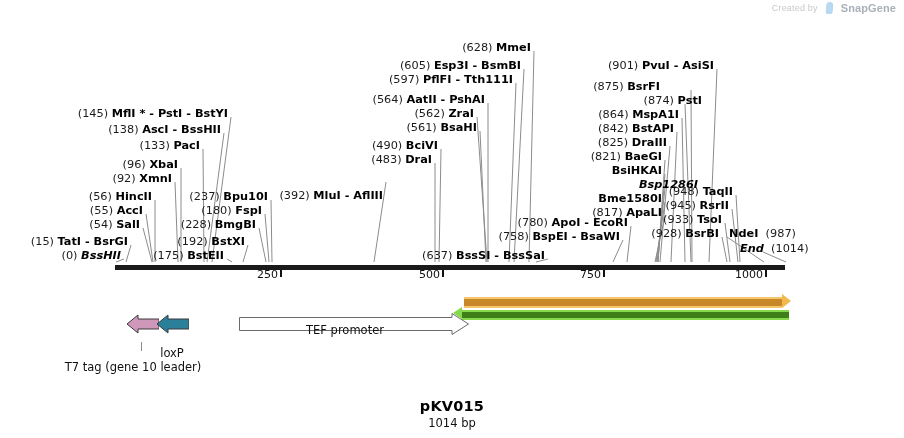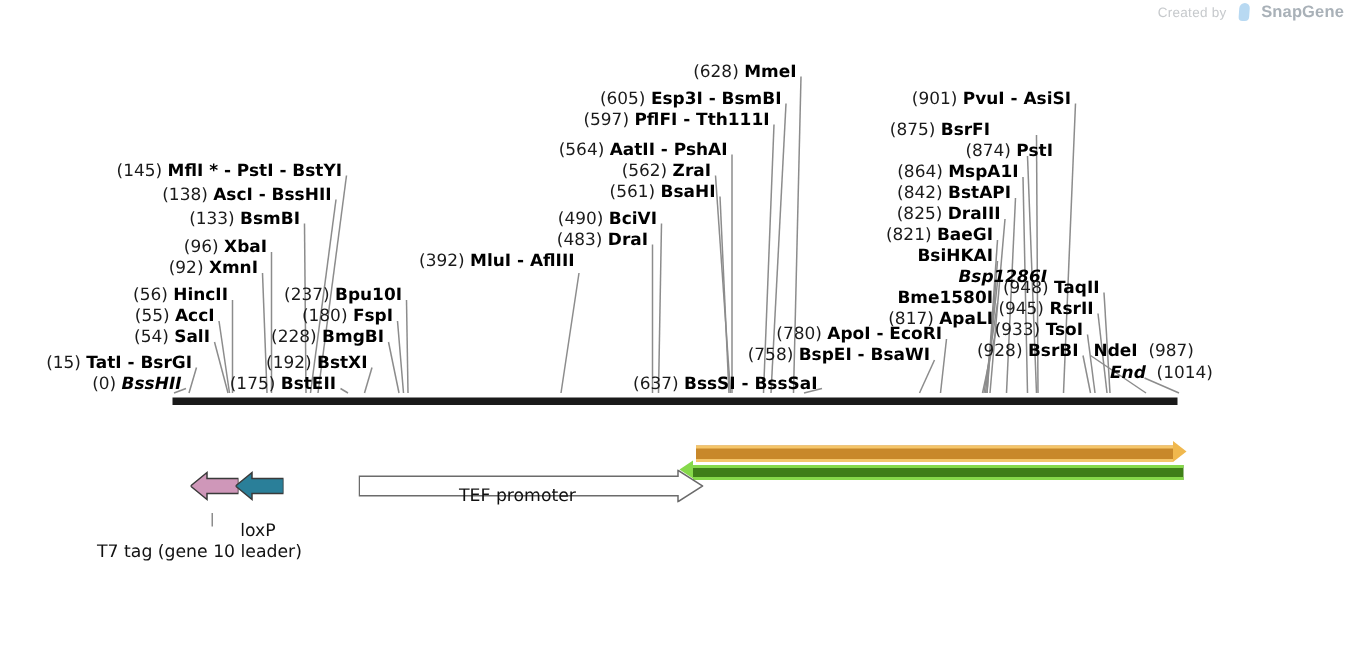--- a/index.html
+++ b/index.html
@@ -148,29 +148,29 @@
       <line x1="732" y1="209" x2="738" y2="262" stroke="#8c8c8c" stroke-width="1"></line>
       <line x1="725" y1="223" x2="730" y2="262" stroke="#8c8c8c" stroke-width="1"></line>
       <line x1="722" y1="237" x2="727" y2="262" stroke="#8c8c8c" stroke-width="1"></line>
       <line x1="727" y1="237" x2="764" y2="262" stroke="#8c8c8c" stroke-width="1"></line>
       <line x1="763" y1="252" x2="786" y2="262" stroke="#8c8c8c" stroke-width="1"></line>
     </svg>
 
   <div id="label-layer">
       <div class="site-label right" style="left: 228px; top: 108px;"><span class="pos">(145)</span> <span class="enz">MflI *  -  PstI  -  BstYI</span></div>
       <div class="site-label right" style="left: 221px; top: 124px;"><span class="pos">(138)</span> <span class="enz">AscI  -  BssHII</span></div>
-      <div class="site-label right" style="left: 200px; top: 140px;"><span class="pos">(133)</span> <span class="enz">BsmBI</span></div>
+      <div class="site-label right" style="left: 200px; top: 140px;"><span class="pos">(133)</span> <span class="enz">PacI</span></div>
       <div class="site-label right" style="left: 178px; top: 159px;"><span class="pos">(96)</span> <span class="enz">XbaI</span></div>
       <div class="site-label right" style="left: 172px; top: 173px;"><span class="pos">(92)</span> <span class="enz">XmnI</span></div>
       <div class="site-label right" style="left: 152px; top: 191px;"><span class="pos">(56)</span> <span class="enz">HincII</span></div>
       <div class="site-label right" style="left: 143px; top: 205px;"><span class="pos">(55)</span> <span class="enz">AccI</span></div>
       <div class="site-label right" style="left: 140px; top: 219px;"><span class="pos">(54)</span> <span class="enz">SalI</span></div>
       <div class="site-label right" style="left: 128px; top: 236px;"><span class="pos">(15)</span> <span class="enz">TatI  -  BsrGI</span></div>
       <div class="site-label right italic" style="left: 121px; top: 250px;"><span class="pos">(0)</span> <span class="enz">BssHII</span></div>
-      <div class="site-label right" style="left: 383px; top: 168px;"><span class="pos">(392)</span> <span class="enz">MluI  -  AflIII</span></div>
+      <div class="site-label right" style="left: 383px; top: 190px;"><span class="pos">(392)</span> <span class="enz">MluI  -  AflIII</span></div>
       <div class="site-label right" style="left: 268px; top: 191px;"><span class="pos">(237)</span> <span class="enz">Bpu10I</span></div>
       <div class="site-label right" style="left: 262px; top: 205px;"><span class="pos">(180)</span> <span class="enz">FspI</span></div>
       <div class="site-label right" style="left: 256px; top: 219px;"><span class="pos">(228)</span> <span class="enz">BmgBI</span></div>
       <div class="site-label right" style="left: 245px; top: 236px;"><span class="pos">(192)</span> <span class="enz">BstXI</span></div>
       <div class="site-label right" style="left: 224px; top: 250px;"><span class="pos">(175)</span> <span class="enz">BstEII</span></div>
       <div class="site-label right" style="left: 531px; top: 42px;"><span class="pos">(628)</span> <span class="enz">MmeI</span></div>
       <div class="site-label right" style="left: 521px; top: 60px;"><span class="pos">(605)</span> <span class="enz">Esp3I  -  BsmBI</span></div>
       <div class="site-label right" style="left: 513px; top: 74px;"><span class="pos">(597)</span> <span class="enz">PflFI  -  Tth111I</span></div>
       <div class="site-label right" style="left: 485px; top: 94px;"><span class="pos">(564)</span> <span class="enz">AatII  -  PshAI</span></div>
       <div class="site-label right" style="left: 474px; top: 108px;"><span class="pos">(562)</span> <span class="enz">ZraI</span></div>
@@ -194,33 +194,47 @@
       <div class="site-label right" style="left: 733px; top: 186px;"><span class="pos">(948)</span> <span class="enz">TaqII</span></div>
       <div class="site-label right" style="left: 729px; top: 200px;"><span class="pos">(945)</span> <span class="enz">RsrII</span></div>
       <div class="site-label right" style="left: 722px; top: 214px;"><span class="pos">(933)</span> <span class="enz">TsoI</span></div>
       <div class="site-label right" style="left: 719px; top: 228px;"><span class="pos">(928)</span> <span class="enz">BsrBI</span></div>
       <div class="site-label" style="left: 729px; top: 228px;"><span class="enz">NdeI</span> &nbsp;<span class="pos">(987)</span></div>
       <div class="site-label italic" style="left: 740px; top: 243px;"><span class="enz">End</span> &nbsp;<span class="pos">(1014)</span></div>
     </div>
 
   <div id="backbone"></div>
 
+  <div id="ruler">
+      <div class="tick" style="left: 280px;"></div>
+      <div class="tick-label" style="left: 280px;">250</div>
+      <div class="tick" style="left: 442px;"></div>
+      <div class="tick-label" style="left: 442px;">500</div>
+      <div class="tick" style="left: 603px;"></div>
+      <div class="tick-label" style="left: 603px;">750</div>
+      <div class="tick" style="left: 765px;"></div>
+      <div class="tick-label" style="left: 765px;">1000</div>
+    </div>
 
   <div id="features">
       <div class="bar-orange" style="left: 464px; top: 5px; width: 318px;"></div>
       <div class="bar-green" style="left: 462px; top: 18px; width: 327px;"></div>
       <svg class="arrow-left" width="32" height="22" viewBox="0 0 32 22" style="left: 127px; top: 21px;">
         <path d="M 0 11 L 11 2 L 11 6 L 32 6 L 32 16 L 11 16 L 11 20 Z" fill="#cf97b9" stroke="#3a3a3a" stroke-width="1"></path>
       </svg>
       <div class="feat-text center" style="left: 133px; top: 68px;">T7 tag (gene 10 leader)</div>
       <svg class="arrow-left" width="32" height="22" viewBox="0 0 32 22" style="left: 157px; top: 21px;">
         <path d="M 0 11 L 11 2 L 11 6 L 32 6 L 32 16 L 11 16 L 11 20 Z" fill="#2a7f99" stroke="#3a3a3a" stroke-width="1"></path>
       </svg>
       <div class="feat-text center" style="left: 172px; top: 54px;">loxP</div>
       <svg class="promoter-arrow" width="230" height="22" viewBox="0 0 230 22" style="left: 239px; top: 21px;">
         <path d="M 0.5 4.5 L 213 4.5 L 213 0.5 L 229.5 11 L 213 21.5 L 213 17.5 L 0.5 17.5 Z" fill="#ffffff" stroke="#6b6b6b" stroke-width="1"></path>
       </svg>
       <div class="feat-text center" style="left: 345px; top: 31px;">TEF promoter</div>
       <div style="position: absolute; left: 141px; top: 50px; width: 1px; height: 9px; background: rgb(140, 140, 140);"></div>
     </div>
 
+  <div id="title-block">
+    <div id="plasmid-name">pKV015</div>
+    <div id="plasmid-size">1014 bp</div>
+  </div>
 
 </div>
 
 </body></html>

